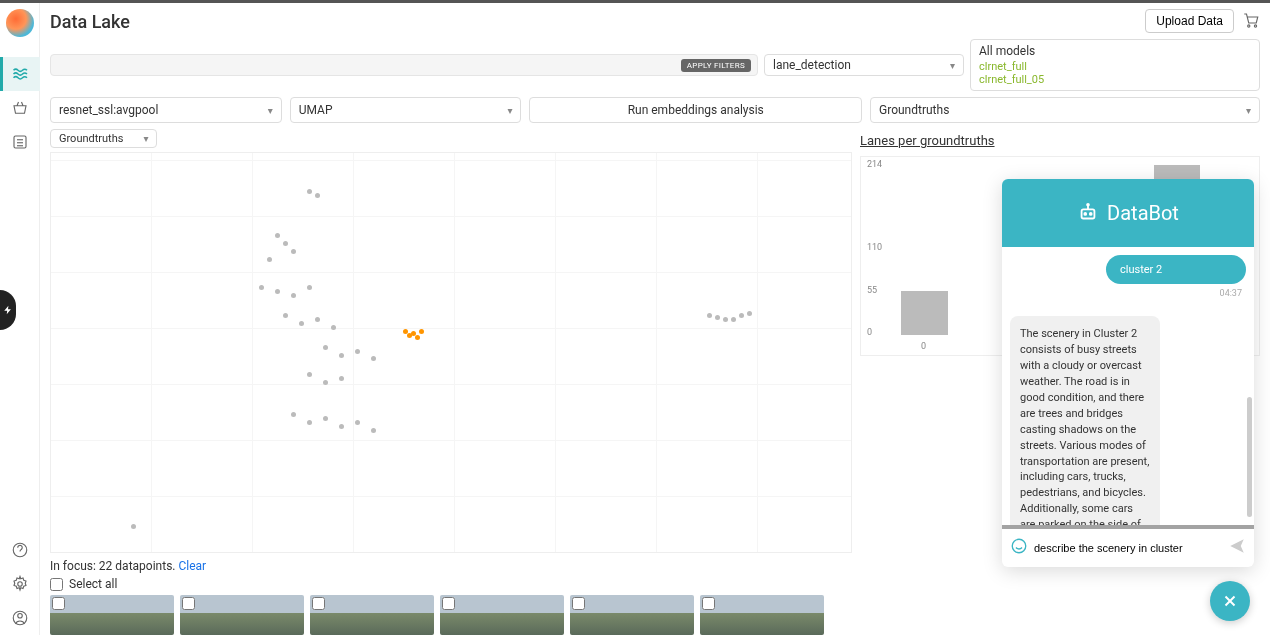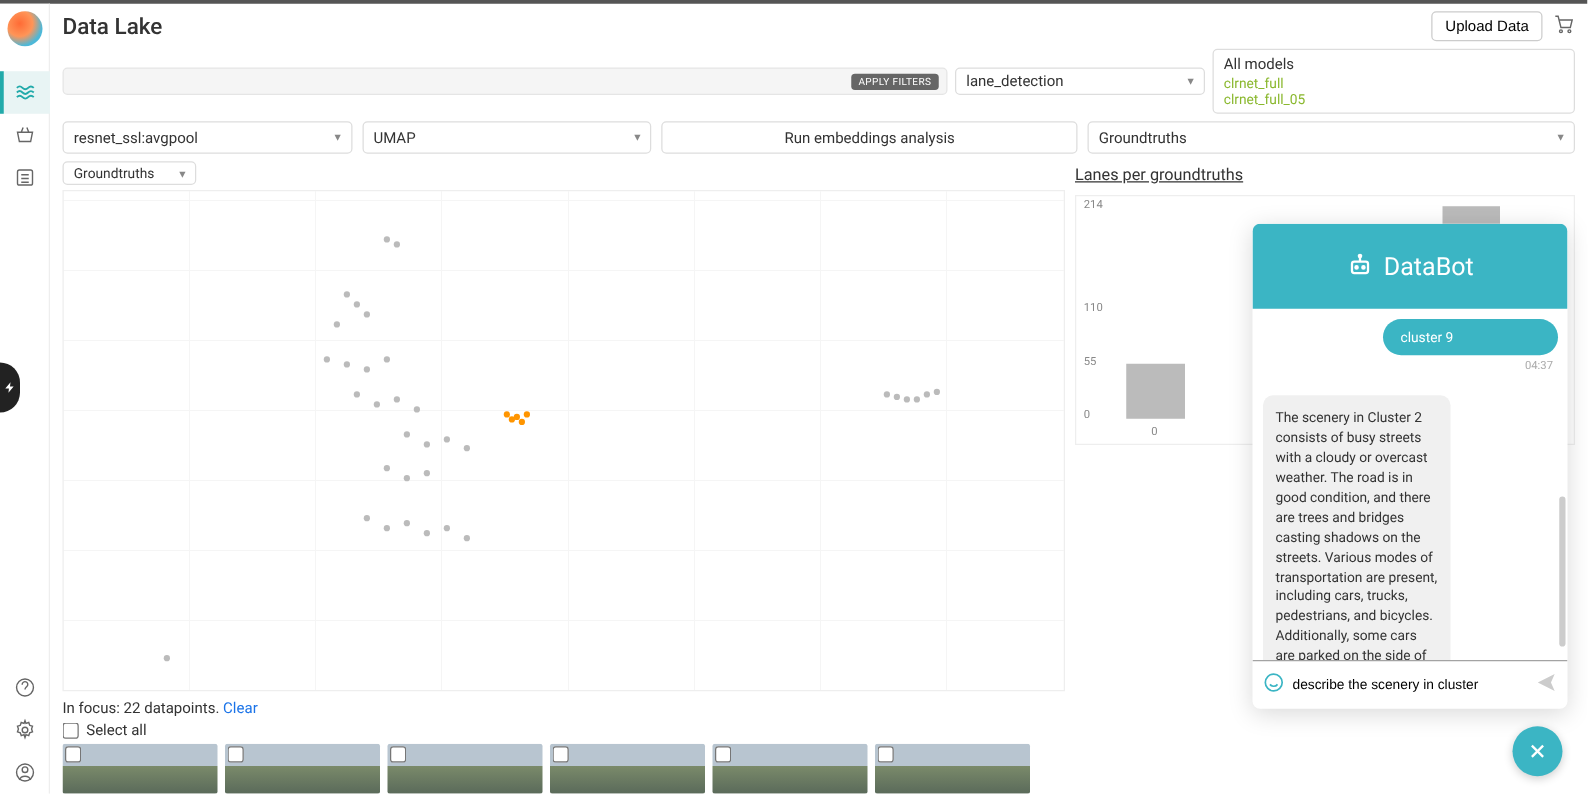--- a/index.html
+++ b/index.html
@@ -46,21 +46,21 @@
 .bars { display: flex; align-items: flex-end; gap: 4px; height: 170px; position: relative; }
 .bar { background: #bbb; flex: 1; }
 .ytick { position: absolute; left: 6px; font-size: 9px; color: #888; }
 .xtick { position: absolute; bottom: 4px; font-size: 9px; color: #888; }
 .chatbox { position: absolute; right: 16px; bottom: 68px; width: 252px; height: 388px; background: #fff; border-radius: 6px; box-shadow: 0 4px 20px rgba(0,0,0,0.15); display: flex; flex-direction: column; overflow: hidden; }
 .chat-head { background: #3bb5c4; color: #fff; padding: 22px; display: flex; align-items: center; justify-content: center; gap: 8px; font-size: 20px; font-weight: 400; }
 .chat-body { flex: 1; overflow-y: auto; padding: 8px; position: relative; }
 .bubble-user { background: #3bb5c4; color: #fff; padding: 8px 14px; border-radius: 16px; font-size: 11px; margin-left: auto; max-width: 140px; margin-bottom: 2px; }
 .bubble-bot { background: #f0f0f0; color: #333; padding: 10px; border-radius: 8px; font-size: 11px; line-height: 1.45; margin-right: auto; max-width: 150px; margin-top: 16px; }
 .ts-r { text-align: right; font-size: 9px; color: #aaa; padding: 2px 4px; }
-.chat-input-row { display: flex; align-items: center; padding: 8px; gap: 6px; border-top: 1px solid #a3a3a3; }
+.chat-input-row { display: flex; align-items: center; padding: 8px; gap: 6px; border-top: 4px solid #a3a3a3; }
 .chat-input { flex: 1; border: none; font-size: 11px; outline: none; }
 .smile { color: #3bb5c4; font-size: 16px; }
 .send { color: #ccc; font-size: 16px; cursor: pointer; }
 .fab { position: absolute; right: 20px; bottom: 14px; width: 40px; height: 40px; border-radius: 50%; background: #3bb5c4; color: #fff; display: flex; align-items: center; justify-content: center; font-size: 20px; cursor: pointer; box-shadow: 0 2px 8px rgba(0,0,0,0.2); }
 .side-tab { position: absolute; left: 0; top: 290px; width: 16px; height: 40px; background: #222; border-radius: 0 20px 20px 0; display: flex; align-items: center; justify-content: center; color: #fff; font-size: 10px; }
 .chat-scrollbar { position: absolute; right: 2px; top: 150px; width: 5px; height: 120px; background: #ccc; border-radius: 3px; }
 </style>
 </head>
 <body>
 
@@ -267,21 +267,21 @@
     <svg width="22" height="22" viewBox="0 0 24 24" fill="none" stroke="currentColor" stroke-width="2">
         <rect x="5" y="8" width="14" height="10" rx="2"></rect>
         <circle cx="9" cy="13" r="1" fill="currentColor"></circle>
         <circle cx="15" cy="13" r="1" fill="currentColor"></circle>
         <line x1="12" y1="4" x2="12" y2="8"></line>
         <circle cx="12" cy="3" r="1"></circle>
       </svg>
     <span>DataBot</span>
   </div>
   <div class="chat-body">
-    <div class="bubble-user">cluster 9</div>
+    <div class="bubble-user">cluster 2</div>
     <div class="ts-r">04:37</div>
     <div class="bubble-bot">The scenery in Cluster 2 consists of busy streets with a cloudy or overcast weather. The road is in good condition, and there are trees and bridges casting shadows on the streets. Various modes of transportation are present, including cars, trucks, pedestrians, and bicycles. Additionally, some cars are parked on the side of the road.</div>
 
     <div class="chat-scrollbar"></div>
   </div>
   <div class="chat-input-row">
     <span class="smile">
       <svg width="18" height="18" viewBox="0 0 24 24" fill="none" stroke="currentColor" stroke-width="1.8">
           <circle cx="12" cy="12" r="9"></circle>
           <path d="M8 14s1.5 2 4 2 4-2 4-2M9 9h.01M15 9h.01"></path>

